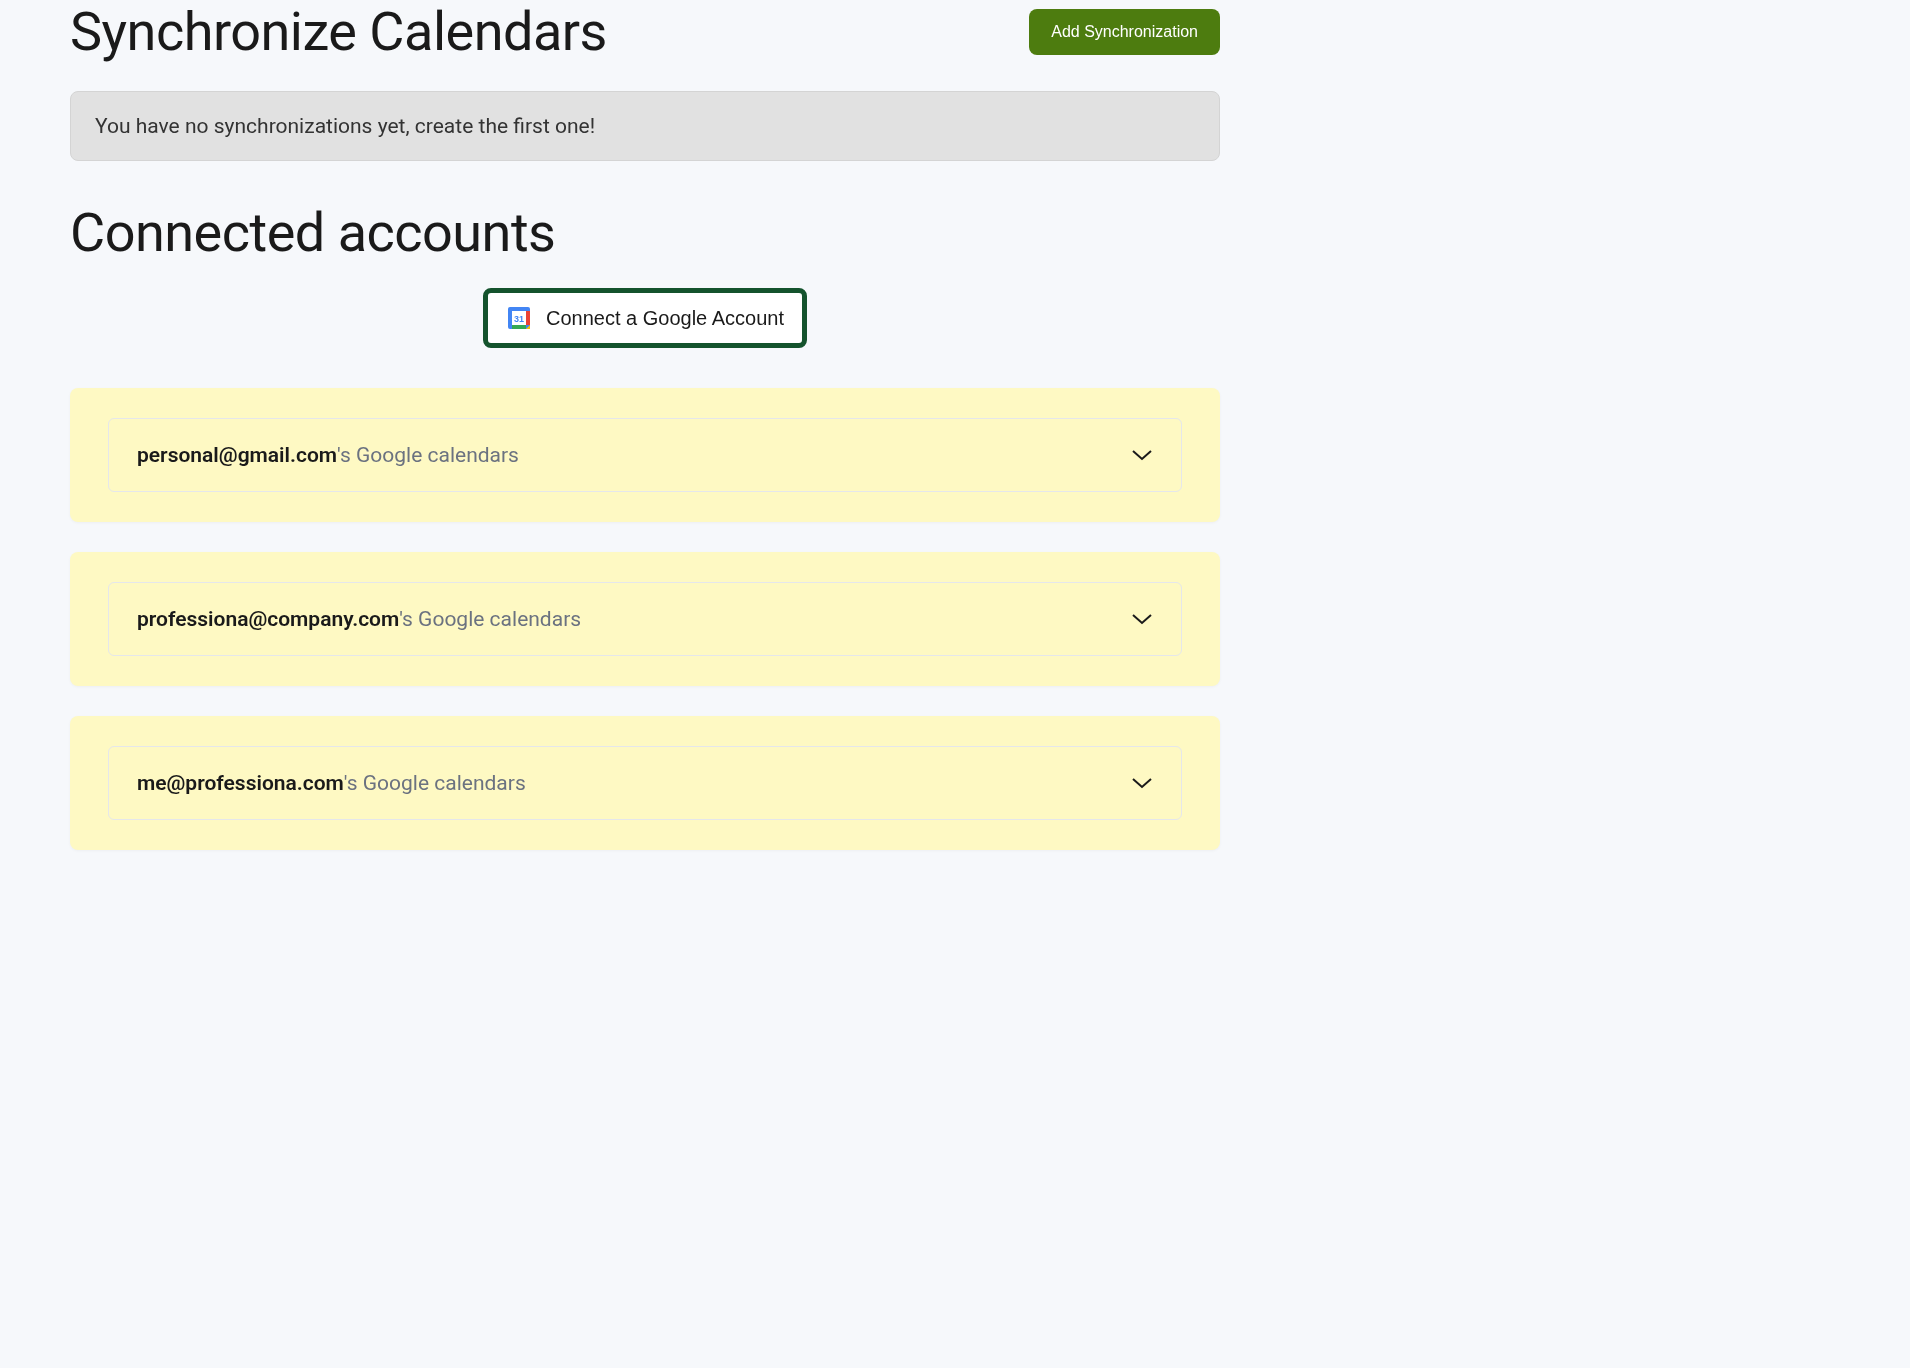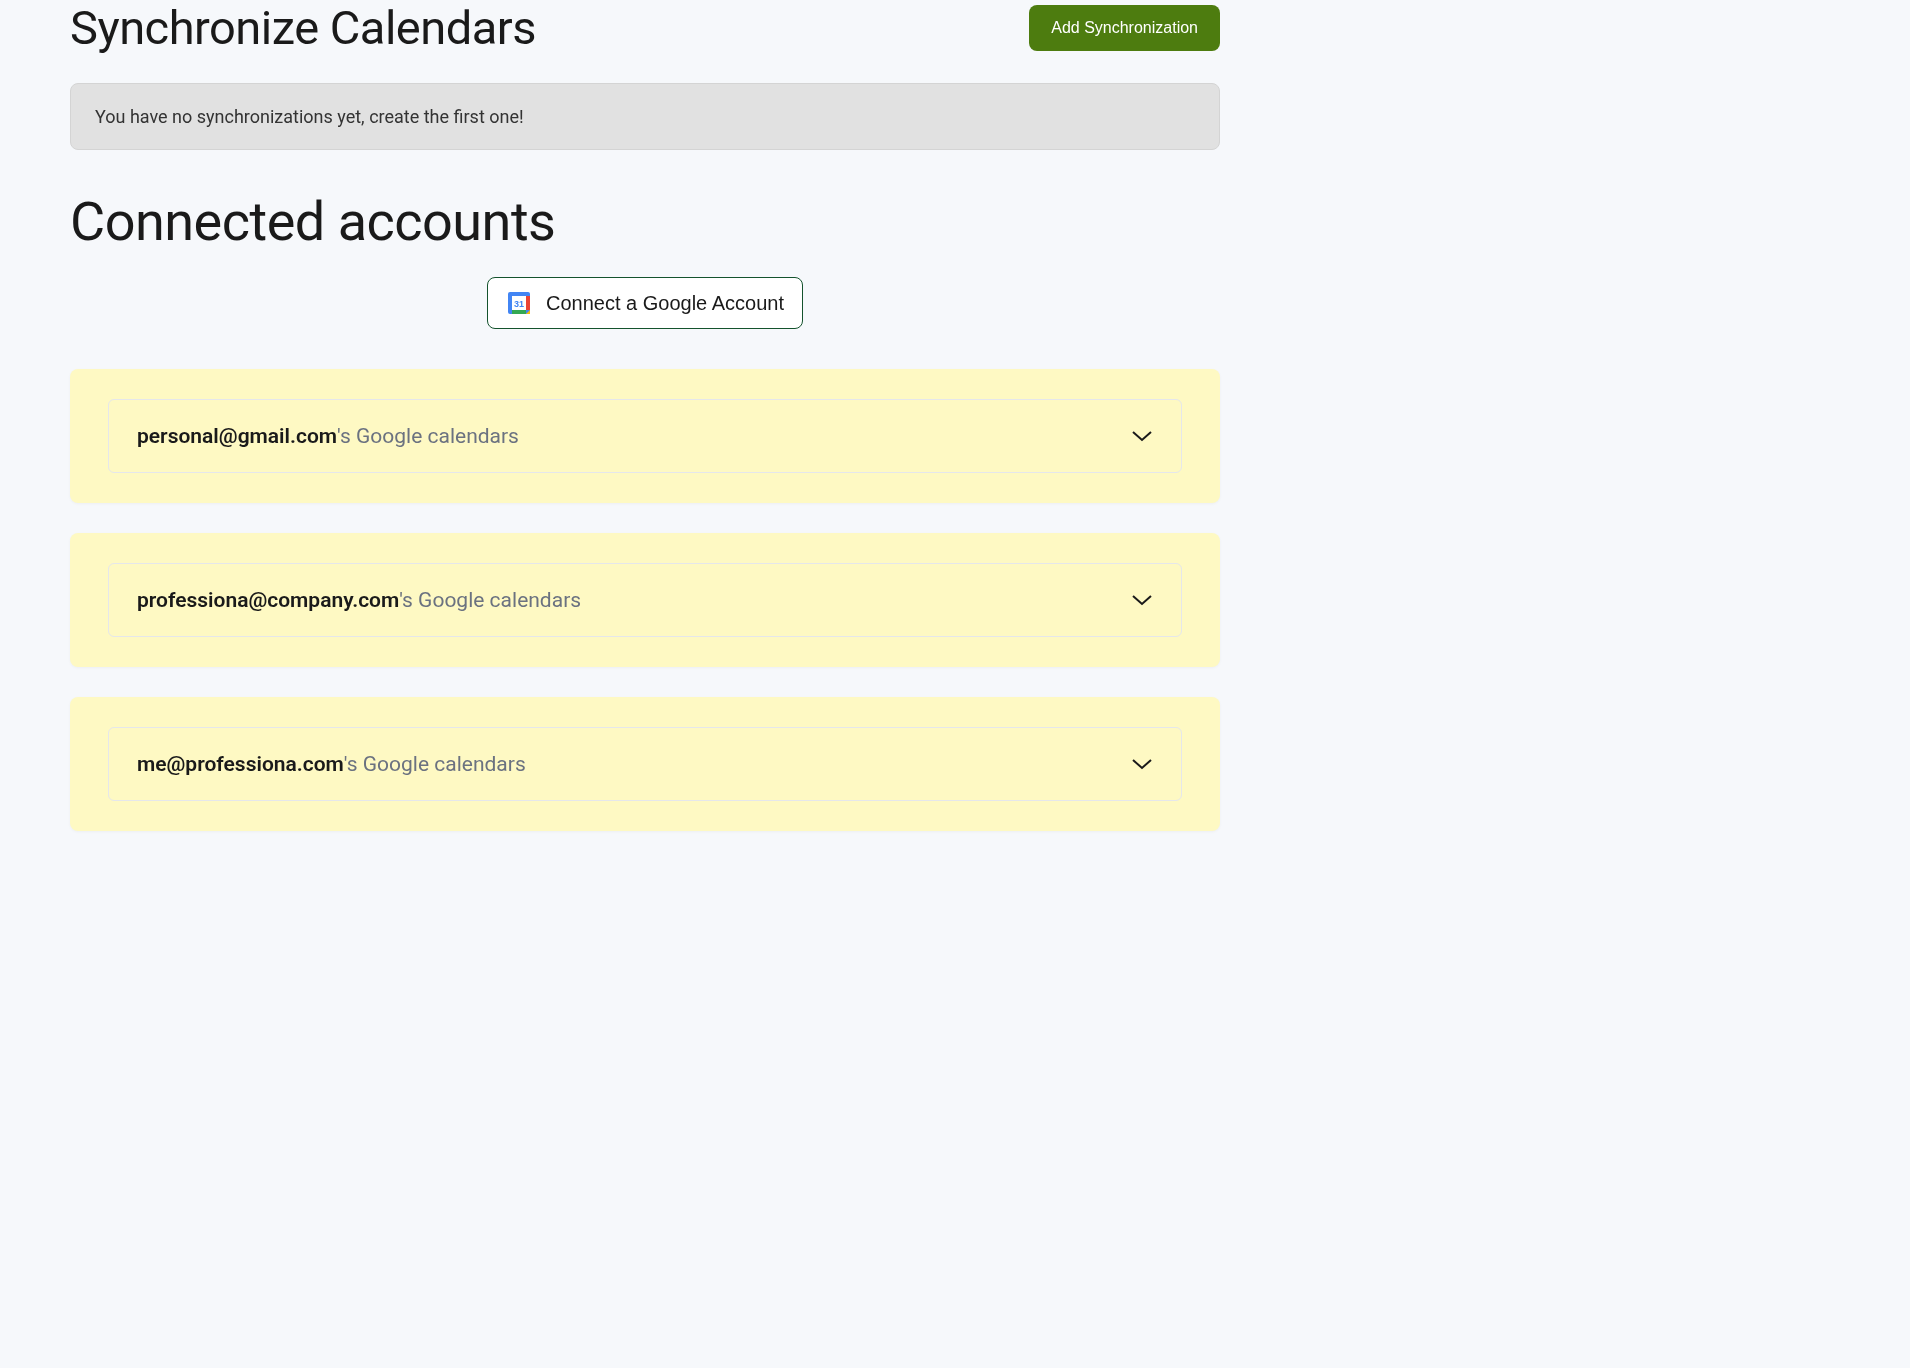--- a/index.html
+++ b/index.html
@@ -16,21 +16,21 @@
     }
     
     .header-row {
       display: flex;
       justify-content: space-between;
       align-items: center;
       margin-bottom: 28px;
     }
     
     .page-title {
-      font-size: 47px;
+      font-size: 54px;
       font-weight: 400;
       color: #1a1a1a;
       letter-spacing: -0.5px;
     }
     
     .add-sync-btn {
       background-color: #4d7c0f;
       color: #ffffff;
       border: none;
       padding: 14px 22px;
@@ -38,21 +38,21 @@
       font-weight: 400;
       border-radius: 8px;
       cursor: pointer;
     }
     
     .info-banner {
       background-color: #e1e1e1;
       border: 1px solid #d4d4d4;
       border-radius: 8px;
       padding: 22px 24px;
-      font-size: 18px;
+      font-size: 21px;
       color: #333333;
       margin-bottom: 40px;
     }
     
     .section-title {
       font-size: 54px;
       font-weight: 400;
       color: #1a1a1a;
       letter-spacing: -0.5px;
       margin-bottom: 24px;
@@ -62,21 +62,21 @@
       display: flex;
       justify-content: center;
       margin-bottom: 40px;
     }
     
     .connect-btn {
       display: flex;
       align-items: center;
       gap: 14px;
       background-color: #ffffff;
-      border: 1px solid #14532d;
+      border: 5px solid #14532d;
       border-radius: 8px;
       padding: 12px 18px;
       font-size: 20px;
       color: #1a1a1a;
       cursor: pointer;
     }
     
     .gcal-icon {
       width: 26px;
       height: 26px;

